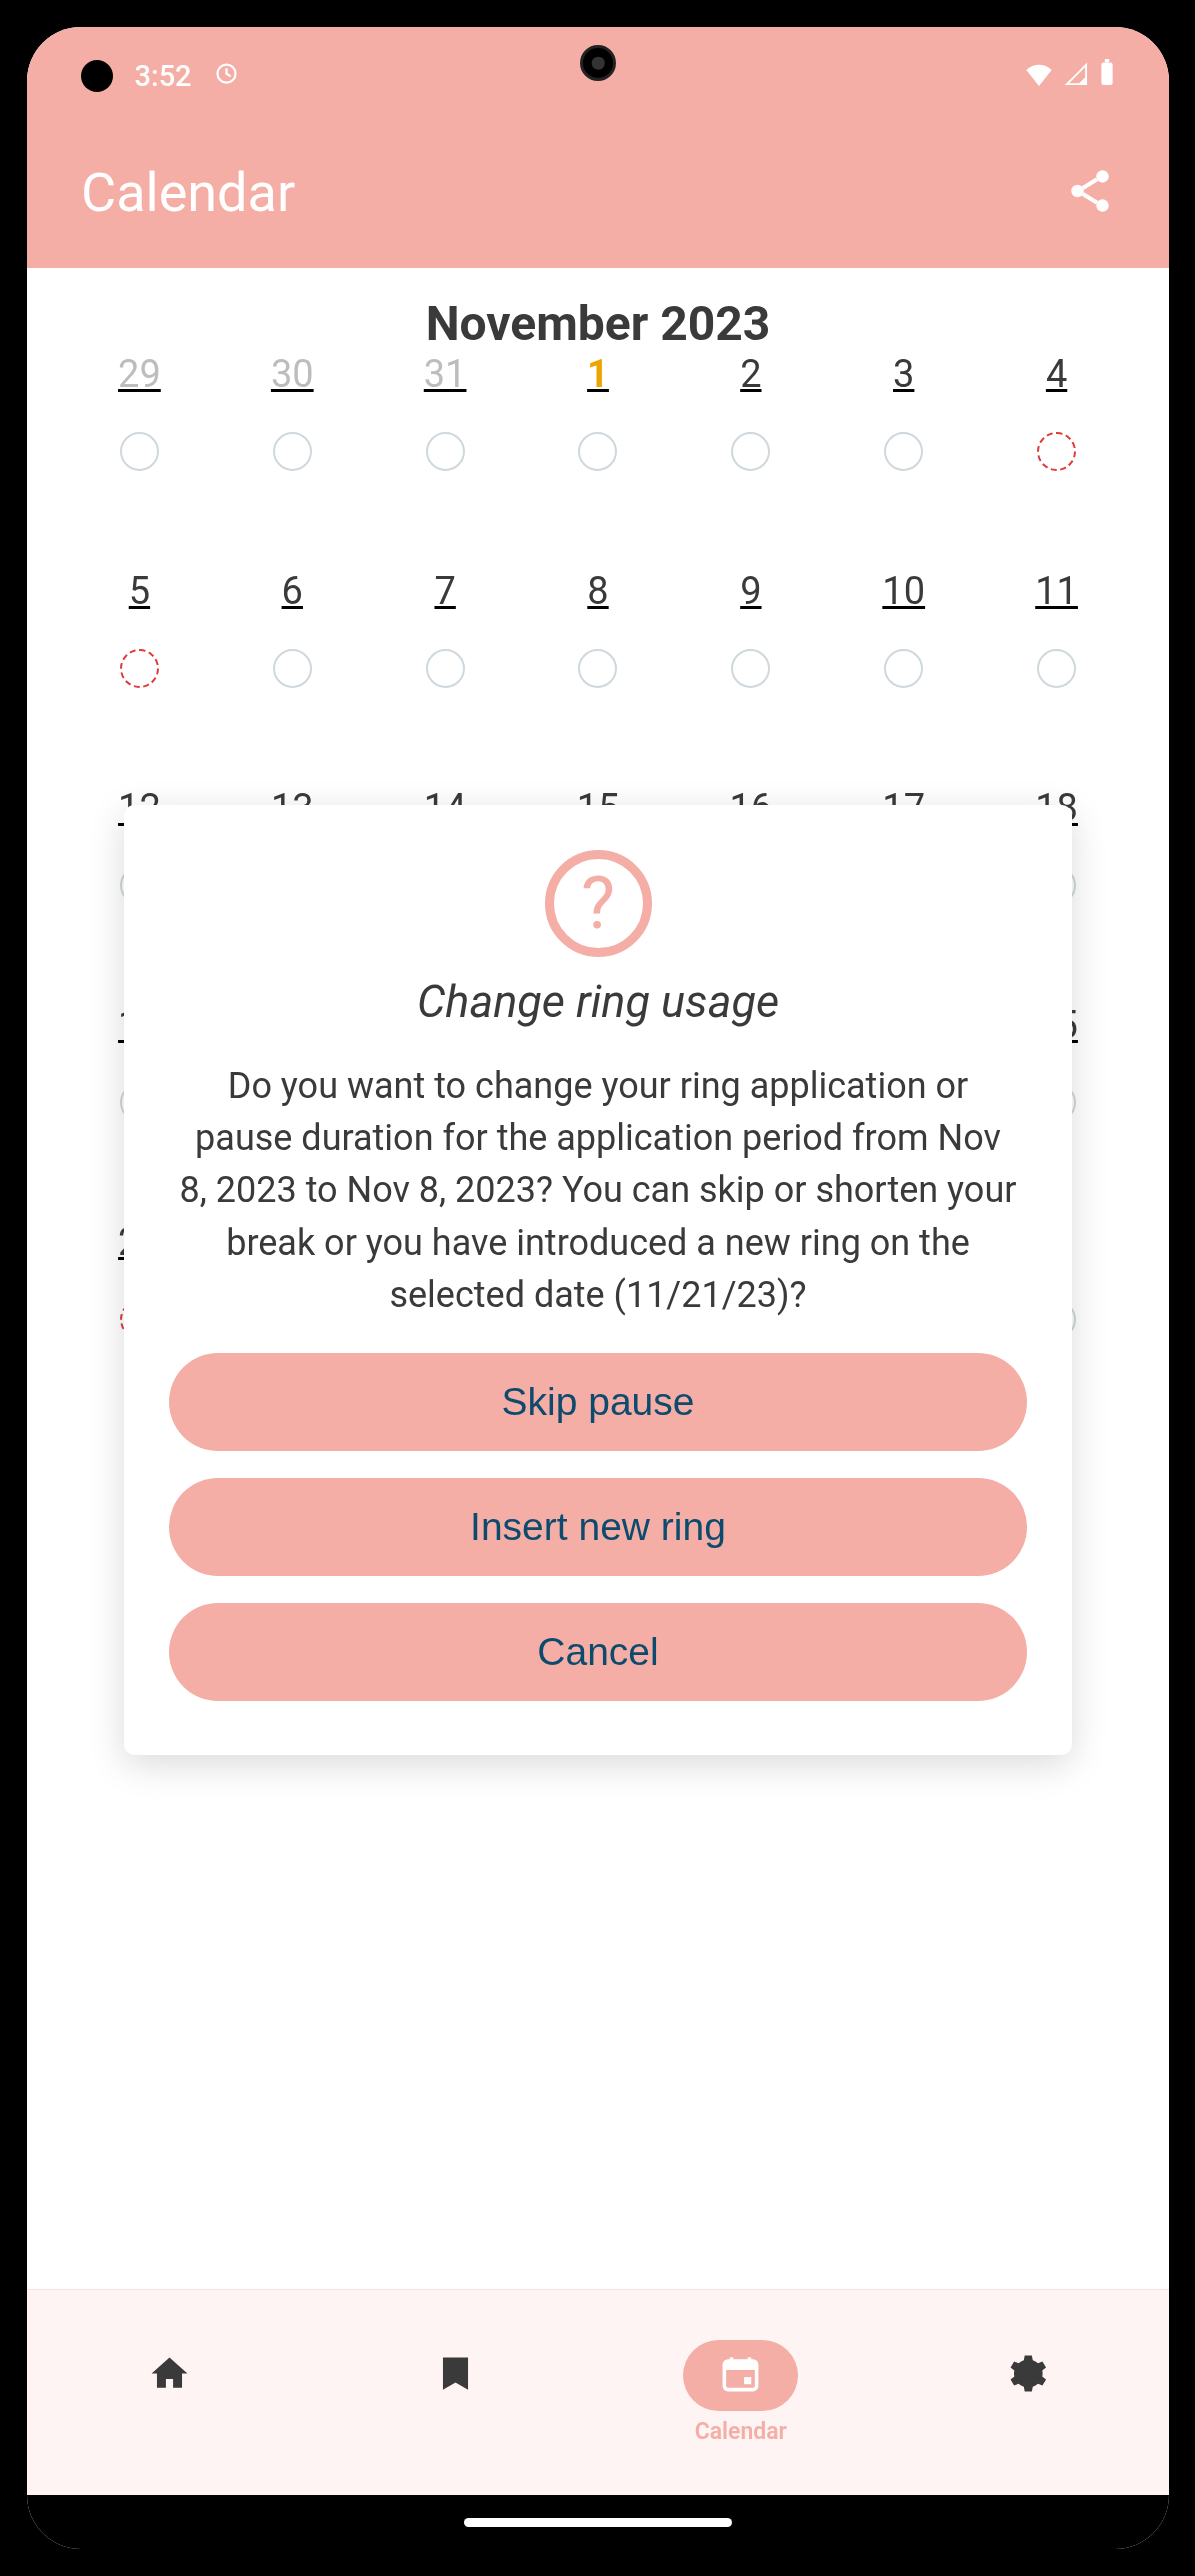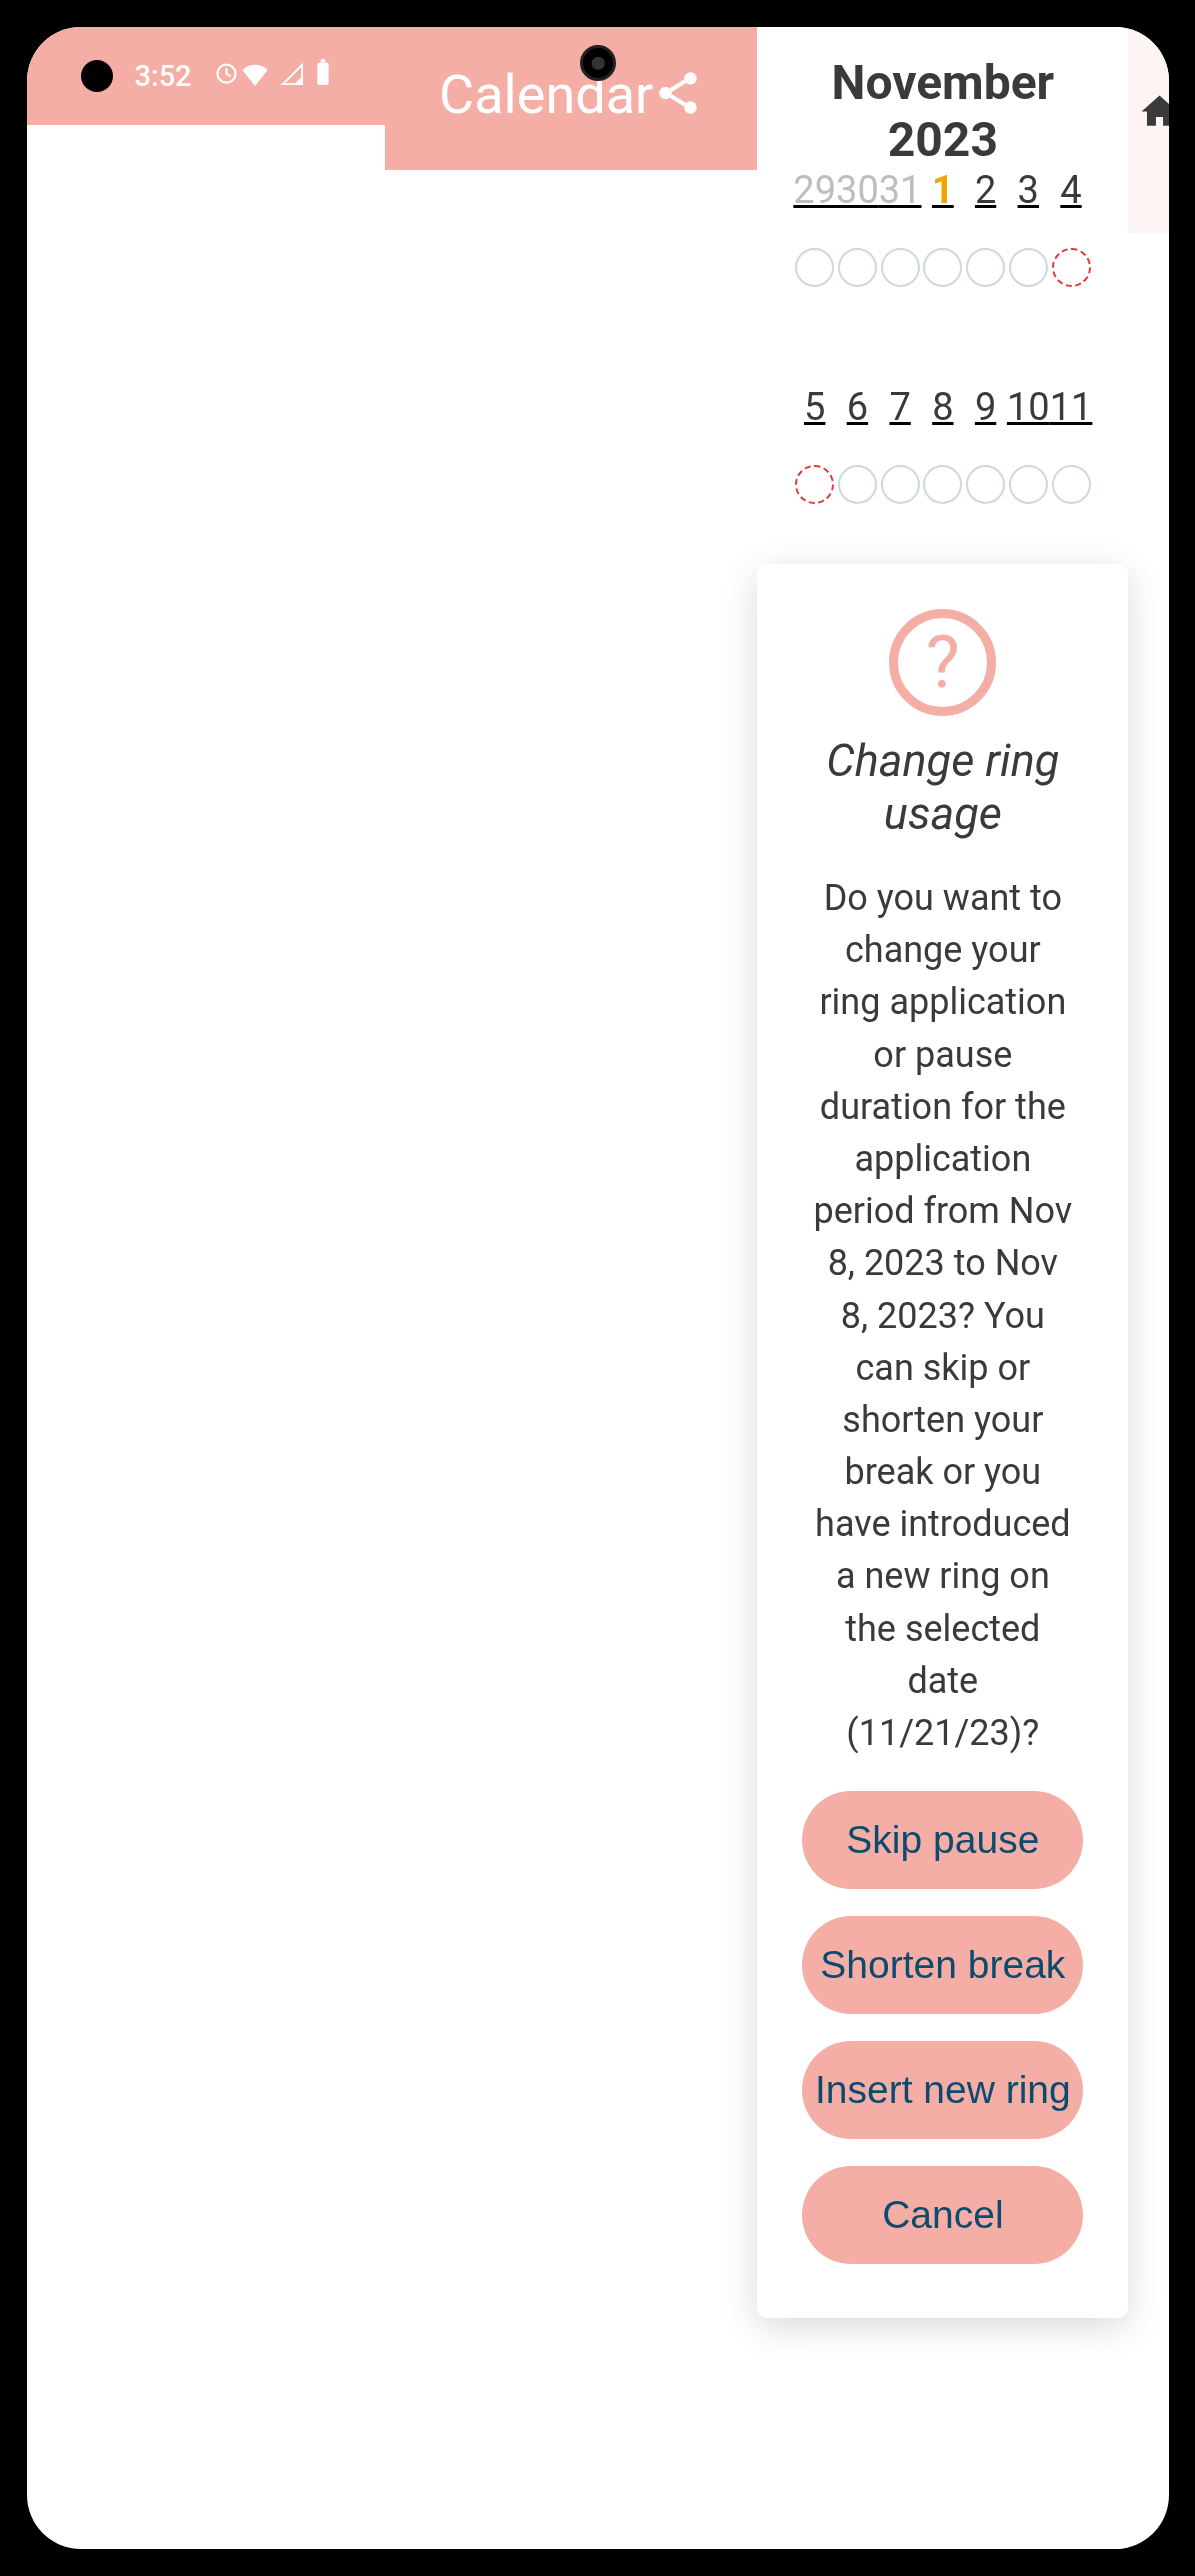--- a/index.html
+++ b/index.html
@@ -20,21 +20,21 @@
     position: relative;
   }
   .screen {
     width: 100%;
     height: 100%;
     background: #fff;
     border-radius: 54px;
     overflow: hidden;
     position: relative;
     display: flex;
-    flex-direction: row;
+    flex-direction: column;
   }
   
   .camera {
     position: absolute;
     top: 45px;
     left: 50%;
     transform: translateX(-50%);
     width: 36px;
     height: 36px;
     background: #000;
@@ -367,21 +367,20 @@
         </div>
 
       <div class="dialog-scrim">
         <div class="dialog">
           <div class="dialog-icon">
             <span>?</span>
           </div>
           <div class="dialog-title">Change ring usage</div>
           <div class="dialog-body">Do you want to change your ring application or pause duration for the application period from Nov 8, 2023 to Nov 8, 2023? You can skip or shorten your break or you have introduced a new ring on the selected date (11/21/23)?</div>
           <button class="dialog-btn">Skip pause</button>
-          <button class="dialog-btn">Shorten break</button>
           <button class="dialog-btn">Insert new ring</button>
           <button class="dialog-btn">Cancel</button>
         </div>
       </div>
     </div>
 
     <div class="bottomnav">
       <div class="nav-item">
         <span><svg viewBox="0 0 24 24">
               <path d="M12 3 L2 12h3v8h5v-5h4v5h5v-8h3z"></path>

